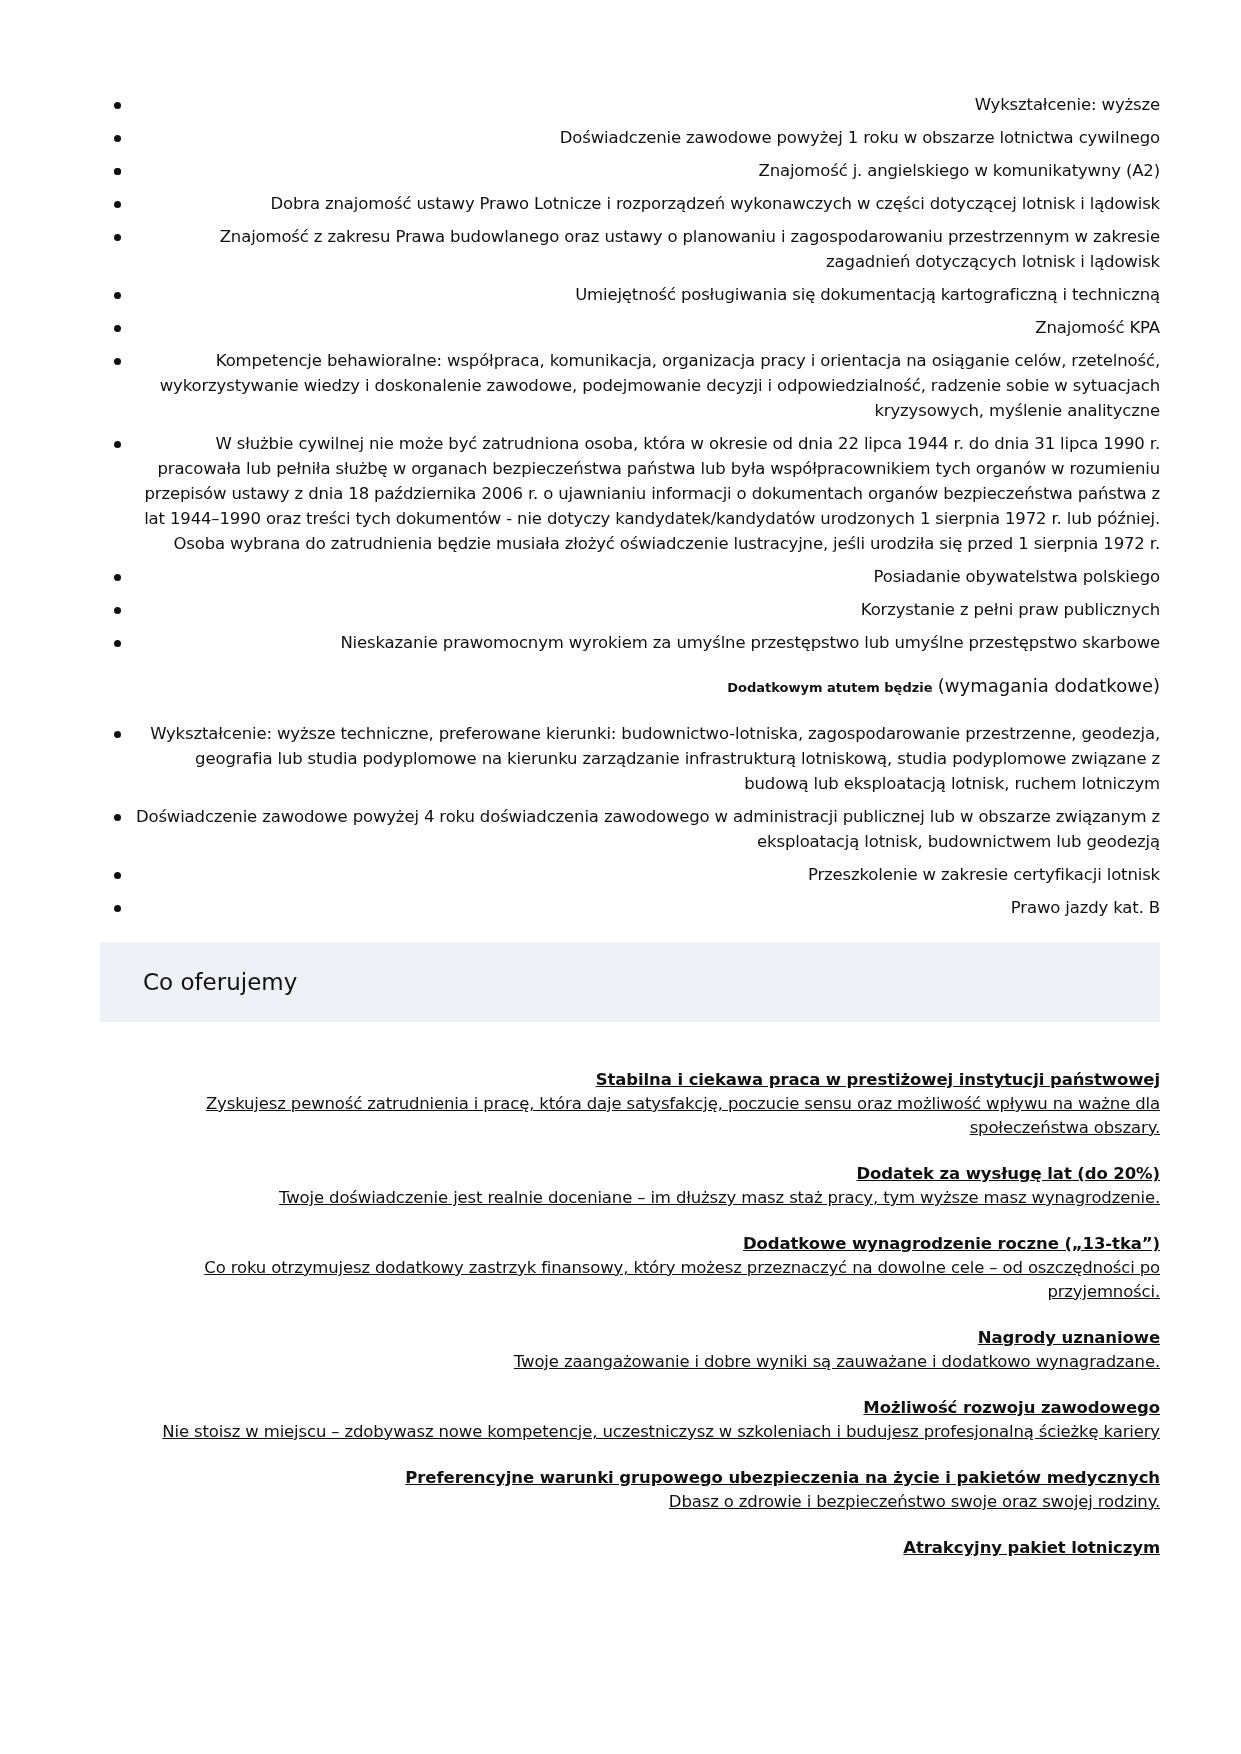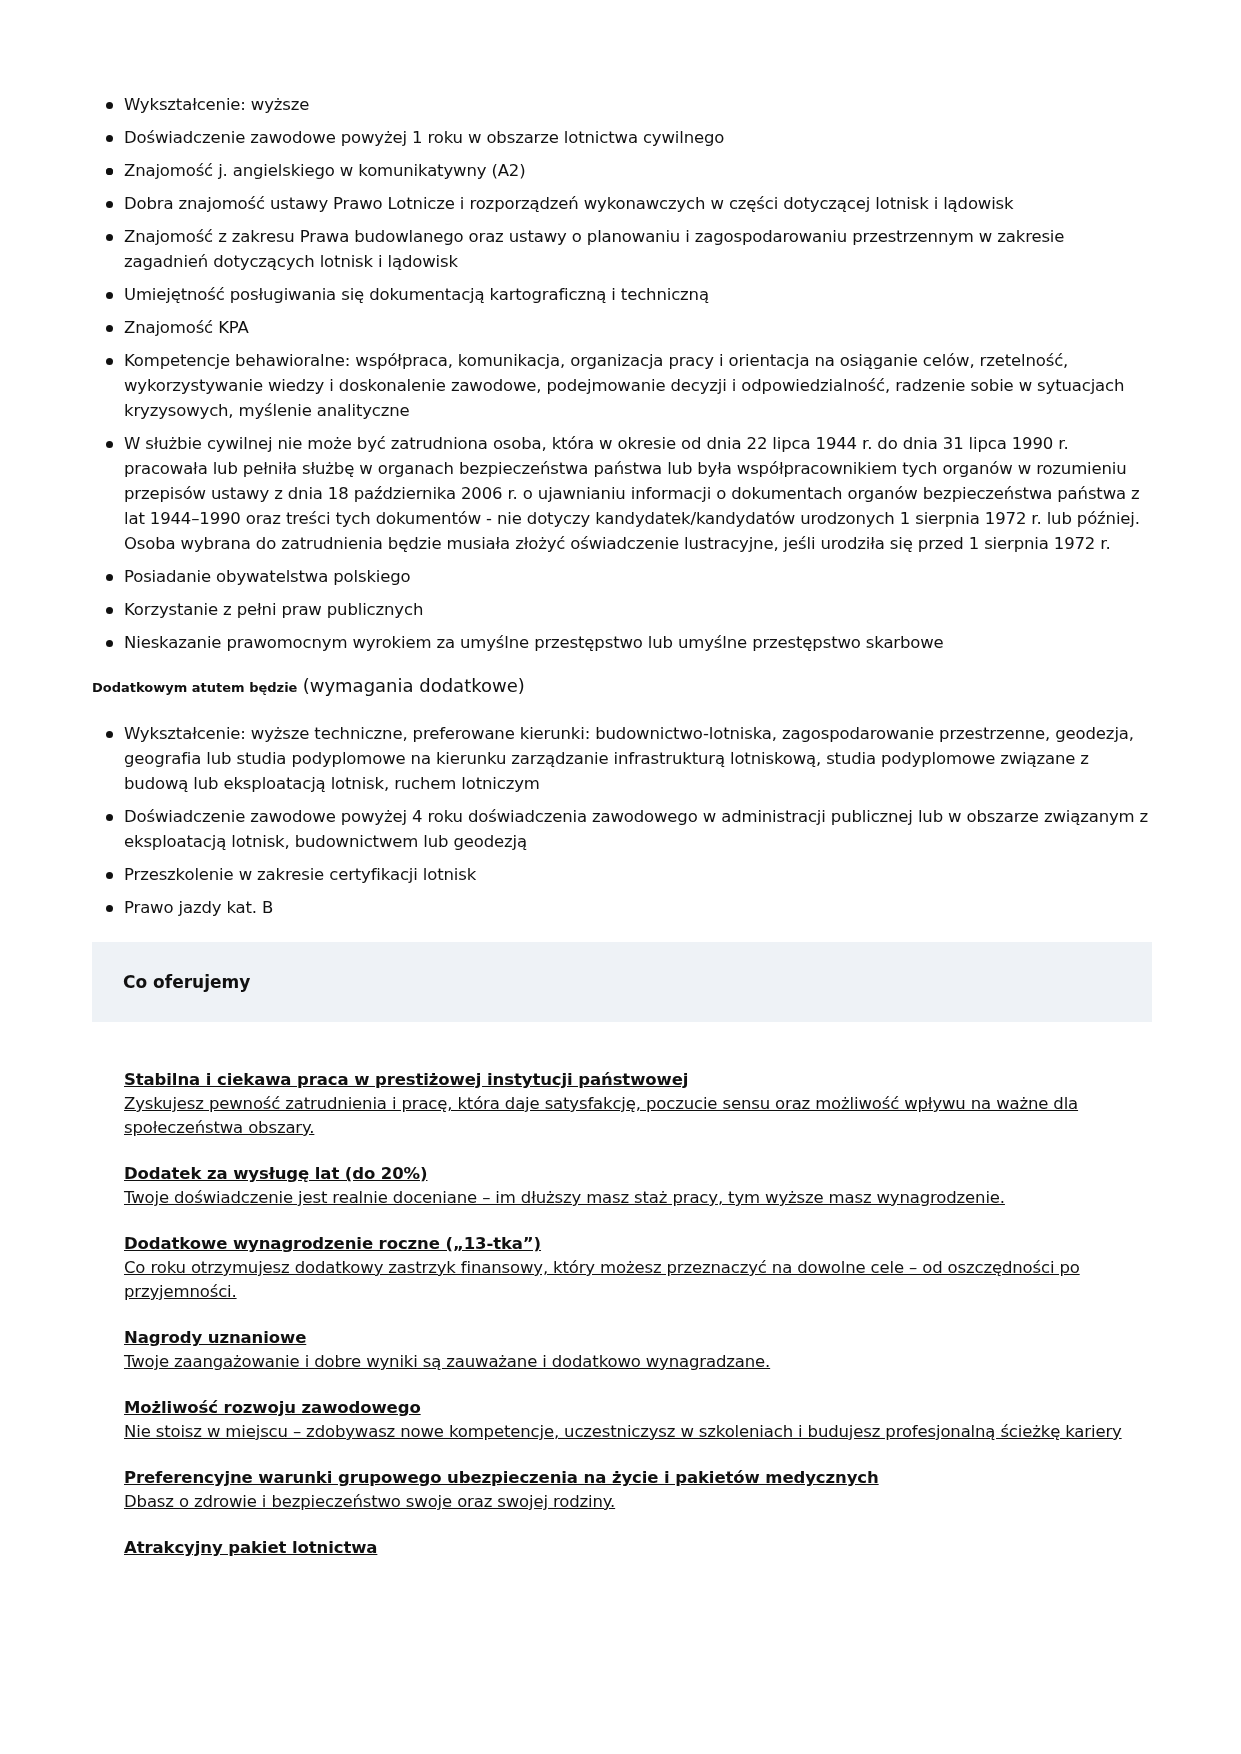--- a/index.html
+++ b/index.html
@@ -11,23 +11,24 @@
       width: 1241px;
       height: 1754px;
       position: relative;
       overflow: hidden;
       font-family: "DejaVu Sans", sans-serif;
       color: #111111;
       font-size: 16.5px;
     }
     .page {
       position: absolute;
-      left: 92px;
+      left: 100px;
       top: 92px;
       width: 1060px;
+      text-align: right;
     }
     ul.req {
       list-style: none;
       margin: 0;
       padding: 0;
     }
     ul.req li {
       position: relative;
       padding-left: 32px;
       line-height: 25px;
@@ -58,23 +59,23 @@
     .offer-banner {
       margin-top: 22px;
       background: #eef2f6;
       height: 80px;
       display: flex;
       align-items: center;
       padding-left: 31px;
       margin-bottom: 46px;
     }
     .offer-banner h2 {
-      margin: 0;
-      font-size: 17px;
-      font-weight: bold;
+      margin: 12px;
+      font-size: 23px;
+      font-weight: normal;
       color: #111111;
     }
     .benefits {
       padding-left: 32px;
       text-decoration: underline;
     }
     .benefit {
       margin-bottom: 22px;
     }
     .benefit .b-title {
@@ -143,17 +144,17 @@
     </div>
     <div class="benefit">
       <div class="b-title">Możliwość rozwoju zawodowego</div>
       <div class="b-desc">Nie stoisz w miejscu – zdobywasz nowe kompetencje, uczestniczysz w szkoleniach i budujesz profesjonalną ścieżkę kariery</div>
     </div>
     <div class="benefit">
       <div class="b-title">Preferencyjne warunki grupowego ubezpieczenia na życie i pakietów medycznych</div>
       <div class="b-desc">Dbasz o zdrowie i bezpieczeństwo swoje oraz swojej rodziny.</div>
     </div>
     <div class="benefit">
-      <div class="b-title">Atrakcyjny pakiet lotnictwa</div>
+      <div class="b-title">Atrakcyjny pakiet lotniczym</div>
     </div>
   </div>
 
 </div>
 
 </body></html>

